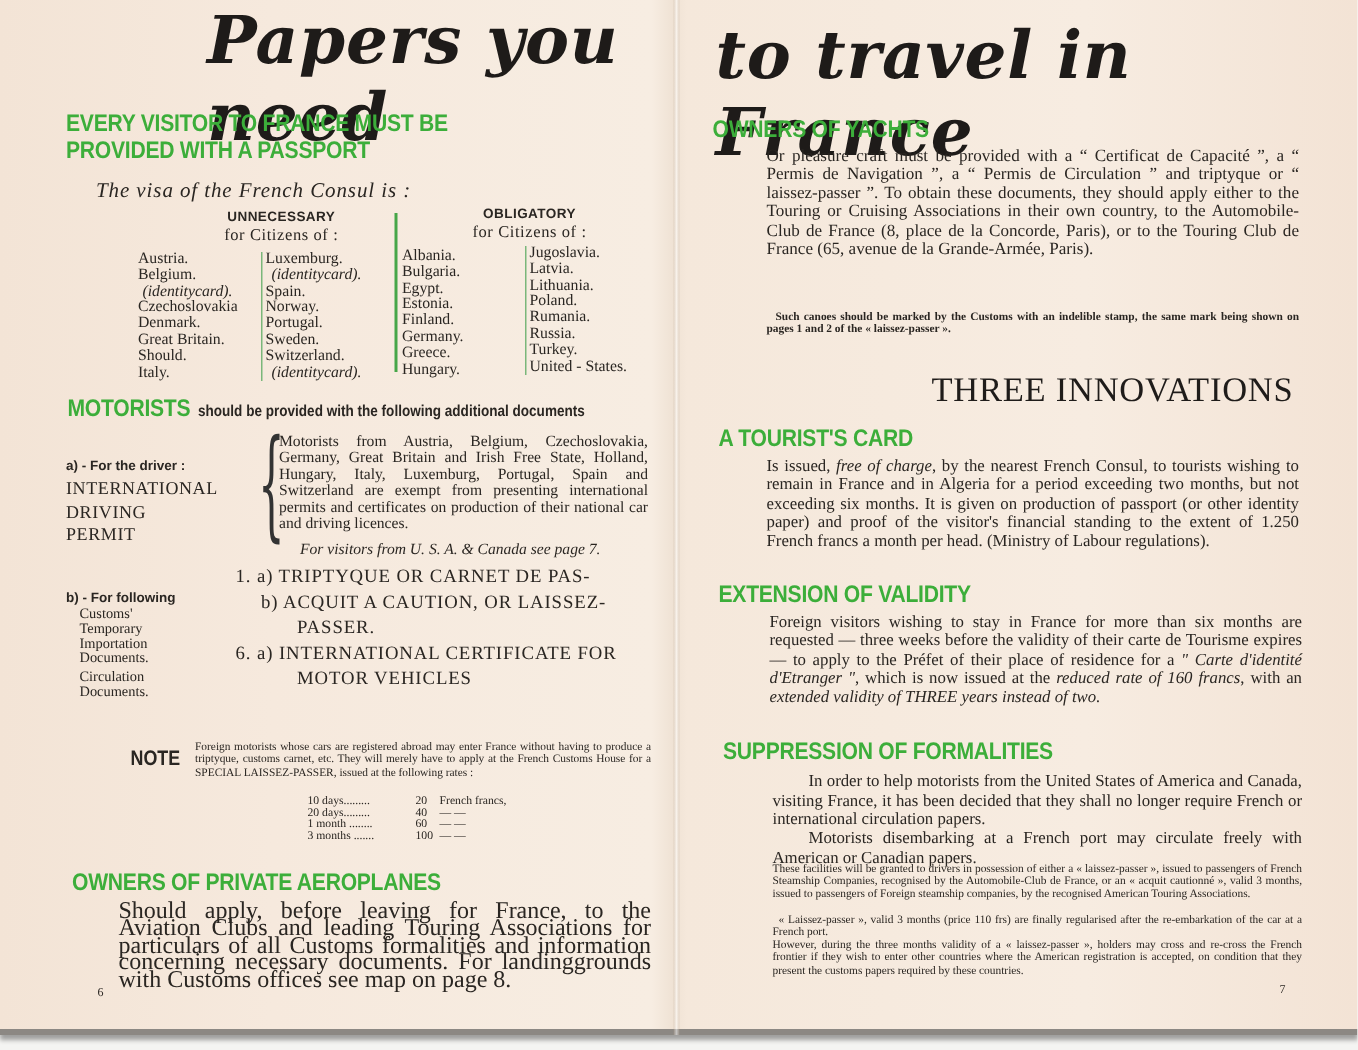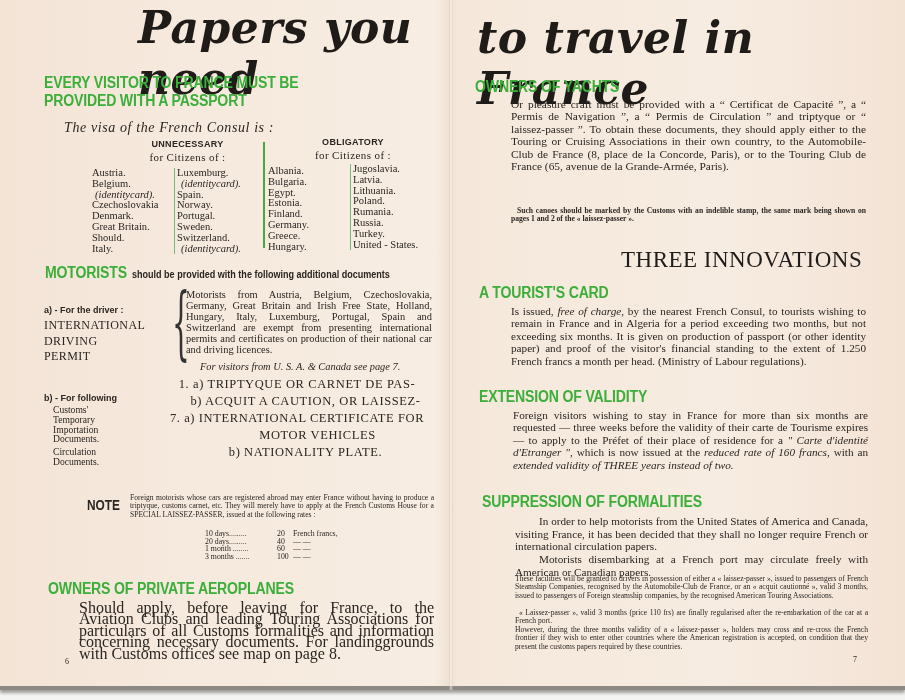--- a/index.html
+++ b/index.html
@@ -130,26 +130,26 @@
 
     <div class="small-bold-sans" style="position:absolute; left:44px; top:393px; font-size:9px;">b) - For following</div>
     <div style="position:absolute; left:53px; top:405px; font-size:9.6px; line-height:9.8px;">
       <div>Customs'</div>
       <div>Temporary</div>
       <div>Importation</div>
       <div>Documents.</div>
       <div style="margin-top:3px;">Circulation</div>
       <div>Documents.</div>
     </div>
-    <div class="caps-line" style="position:absolute; left:157px; top:376px; width:280px;text-align:center;">
+    <div class="caps-line" style="position:absolute; left:157px; top:376px; width:280px;">
       <div>1. a) TRIPTYQUE OR CARNET DE PAS-</div>
       <div style="padding-left:17px;">b) ACQUIT A CAUTION, OR LAISSEZ-</div>
-      <div>7. a) INTERNATIONAL CERTIFICATE FOR</div>
+      <div style="padding-left:41px;">PASSER.</div>
+      <div>6. a) INTERNATIONAL CERTIFICATE FOR</div>
       <div style="padding-left:41px;">MOTOR VEHICLES</div>
-      <div style="padding-left:17px;">b) NATIONALITY PLATE.</div>
     </div>
 
     <div class="small-bold-sans" style="position:absolute; left:87px; top:497px; font-size:14px; transform:scaleX(0.85); transform-origin:left;">NOTE</div>
     <div class="tiny-text" style="left:130px; top:494px; width:304px;">Foreign motorists whose cars are registered abroad may enter France without having to produce a triptyque, customs carnet, etc. They will merely have to apply at the French Customs House for a SPECIAL LAISSEZ-PASSER, issued at the following rates :</div>
     <div class="rates">
       <div class="row">
         <span class="k">10 days.........</span>
         <span class="v">20</span>
         <span class="u">French francs,</span>
       </div>

